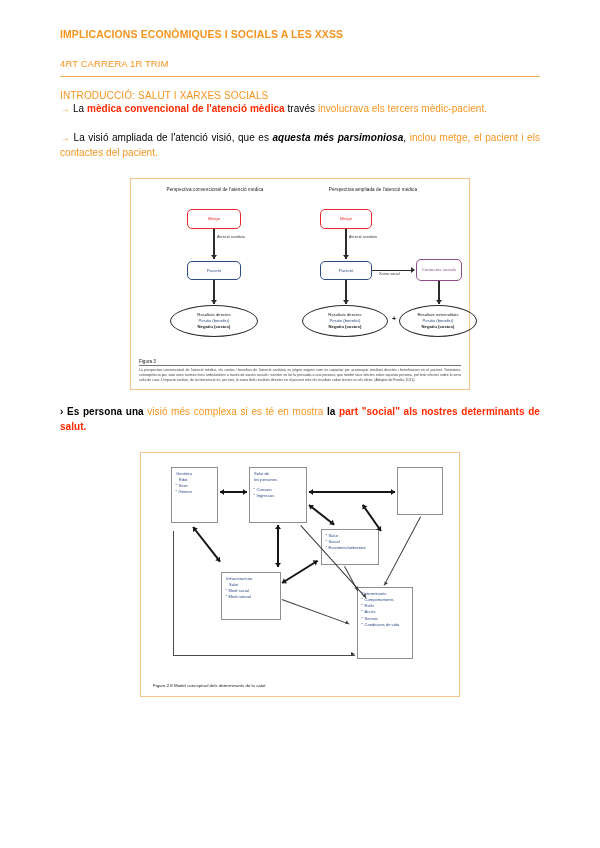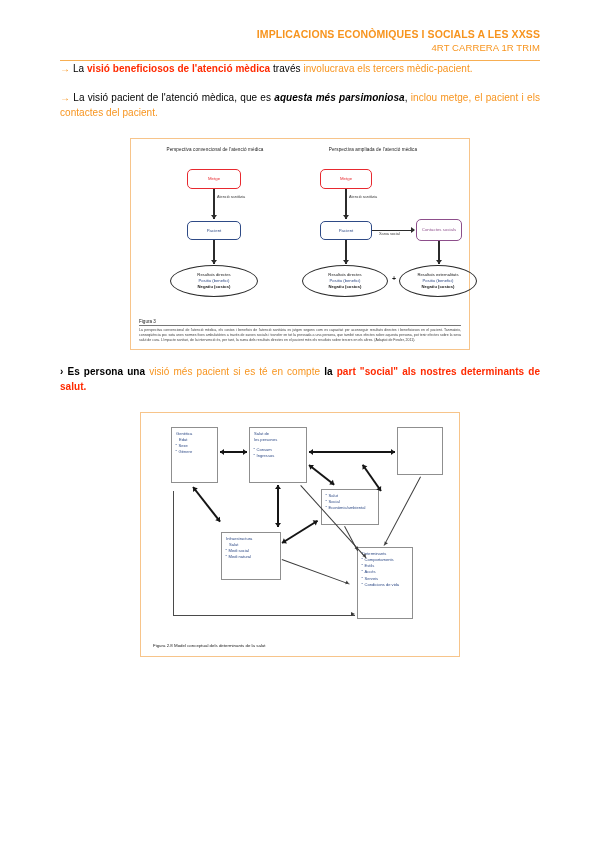--- a/index.html
+++ b/index.html
@@ -19,34 +19,33 @@
   .page {
     width: 600px;
     height: 848px;
     box-sizing: border-box;
     padding: 28px 60px 0 60px;
     position: relative;
   }
 
   
   .doc-header {
-    text-align: right;
     line-height: 1.25;
   }
   .doc-header .line1 {
     color: #F7941E;
     font-weight: bold;
     font-size: 10.5px;
     letter-spacing: 0.1px;
   }
   .doc-header .line2 {
     color: #F7941E;
     font-size: 9.5px;
     letter-spacing: 0.1px;
-    margin-top: 1px;
+    margin-top: 17px;
   }
 
   .doc-title {
     color: #F7941E;
     font-weight: bold;
     font-size: 21px;
     text-align: center;
     margin-top: 14px;
     letter-spacing: 0.1px;
     white-space: nowrap;
@@ -297,24 +296,25 @@
 
 <div class="page">
 
   <div class="doc-header">
     <div class="line1">IMPLICACIONS ECONÒMIQUES I SOCIALS A LES XXSS</div>
     <div class="line2">4RT CARRERA   1R TRIM</div>
   </div>
 
   <hr class="title-rule">
 
-
-  <p class="para mid"><span class="arrow-glyph">→</span><span class="t-black"> La </span><span class="t-red">visió beneficiosos de l'atenció mèdica</span><span class="t-black"> través </span><span class="t-orange">involucrava els tercers mèdic-pacient.</span></p>
-
-  <p class="para gap"><span class="arrow-glyph">→</span><span class="t-black"> La visió pacient de l'atenció mèdica, que es </span><span class="t-ital">aquesta més parsimoniosa</span><span class="t-black">, </span><span class="t-orange">inclou metge, el pacient i els contactes del pacient.</span></p>
+  <div class="section-head">INTRODUCCIÓ: SALUT I XARXES SOCIALS</div>
+
+  <p class="para mid"><span class="arrow-glyph">→</span><span class="t-black"> La </span><span class="t-red">mèdica convencional de l'atenció mèdica</span><span class="t-black"> través </span><span class="t-orange">involucrava els tercers mèdic-pacient.</span></p>
+
+  <p class="para gap"><span class="arrow-glyph">→</span><span class="t-black"> La visió ampliada de l'atenció visió, que es </span><span class="t-ital">aquesta més parsimoniosa</span><span class="t-black">, </span><span class="t-orange">inclou metge, el pacient i els contactes del pacient.</span></p>
 
   <div class="figure-frame" id="figure-1">
     <div class="fig-canvas">
 
       <div class="col-title" style="left:22px; top:2px; width:108px;">Perspectiva convencional de l'atenció mèdica</div>
       <div class="col-title" style="left:178px; top:2px; width:112px;">Perspectiva ampliada de l'atenció mèdica</div>
 
       <div class="node rounded n-red" style="left:48px; top:24px; width:54px; height:20px;">Metge</div>
       <div class="vline" style="left:74px; top:44px; height:30px;"></div>
       <div class="arrowhead-down" style="left:71.8px; top:70px;"></div>
@@ -366,21 +366,21 @@
 
       <div class="fig1-caption">
         <div class="cap-label">Figura 3</div>
         <div class="cap-rule"></div>
         <div class="cap-text">La perspectiva convencional de l'atenció mèdica, els costos i beneficis de l'atenció sanitària es jutgen segons com es capacitat per aconseguir resultats directes i beneficiosos en el pacient. Tanmateix, conseqüència poc sota unes normes fixes ambulatòries a través de xarxes socials i transfer en tot la pressada a una persona, que també seus efectes sobre aquesta persona, pot tenir efectes sobre la seva salut de cura. L'impacte sanitari, de la intervenció és, per tant, la suma dels resultats directes en el pacient més els resultats sobre tercers en els altres. (Adaptat de Fowler, 2011).</div>
       </div>
 
     </div>
   </div>
 
-  <p class="para gap"><span class="t-black t-bold">›</span><span class="t-black t-bold"> Es persona una </span><span class="t-orange">visió més pacient si es té en compte </span><span class="t-black t-bold">la </span><span class="t-red">part "social" als nostres determinants de salut.</span></p>
+  <p class="para gap"><span class="t-black t-bold">›</span><span class="t-black t-bold"> Es persona una </span><span class="t-orange">visió més complexa si es té en mostra </span><span class="t-black t-bold">la </span><span class="t-red">part "social" als nostres determinants de salut.</span></p>
 
   <div class="figure-frame" id="figure-2">
     <div class="fig-canvas">
 
       <div class="fig2-box" style="left:22px; top:8px; width:47px; height:56px;">
         <span class="bx-head">Genètica</span>
         <span class="bx-sub" style="padding-left:3px;">Edat</span>
         <span class="bx-item">Sexe</span>
         <span class="bx-item">Gènere</span>
       </div>

